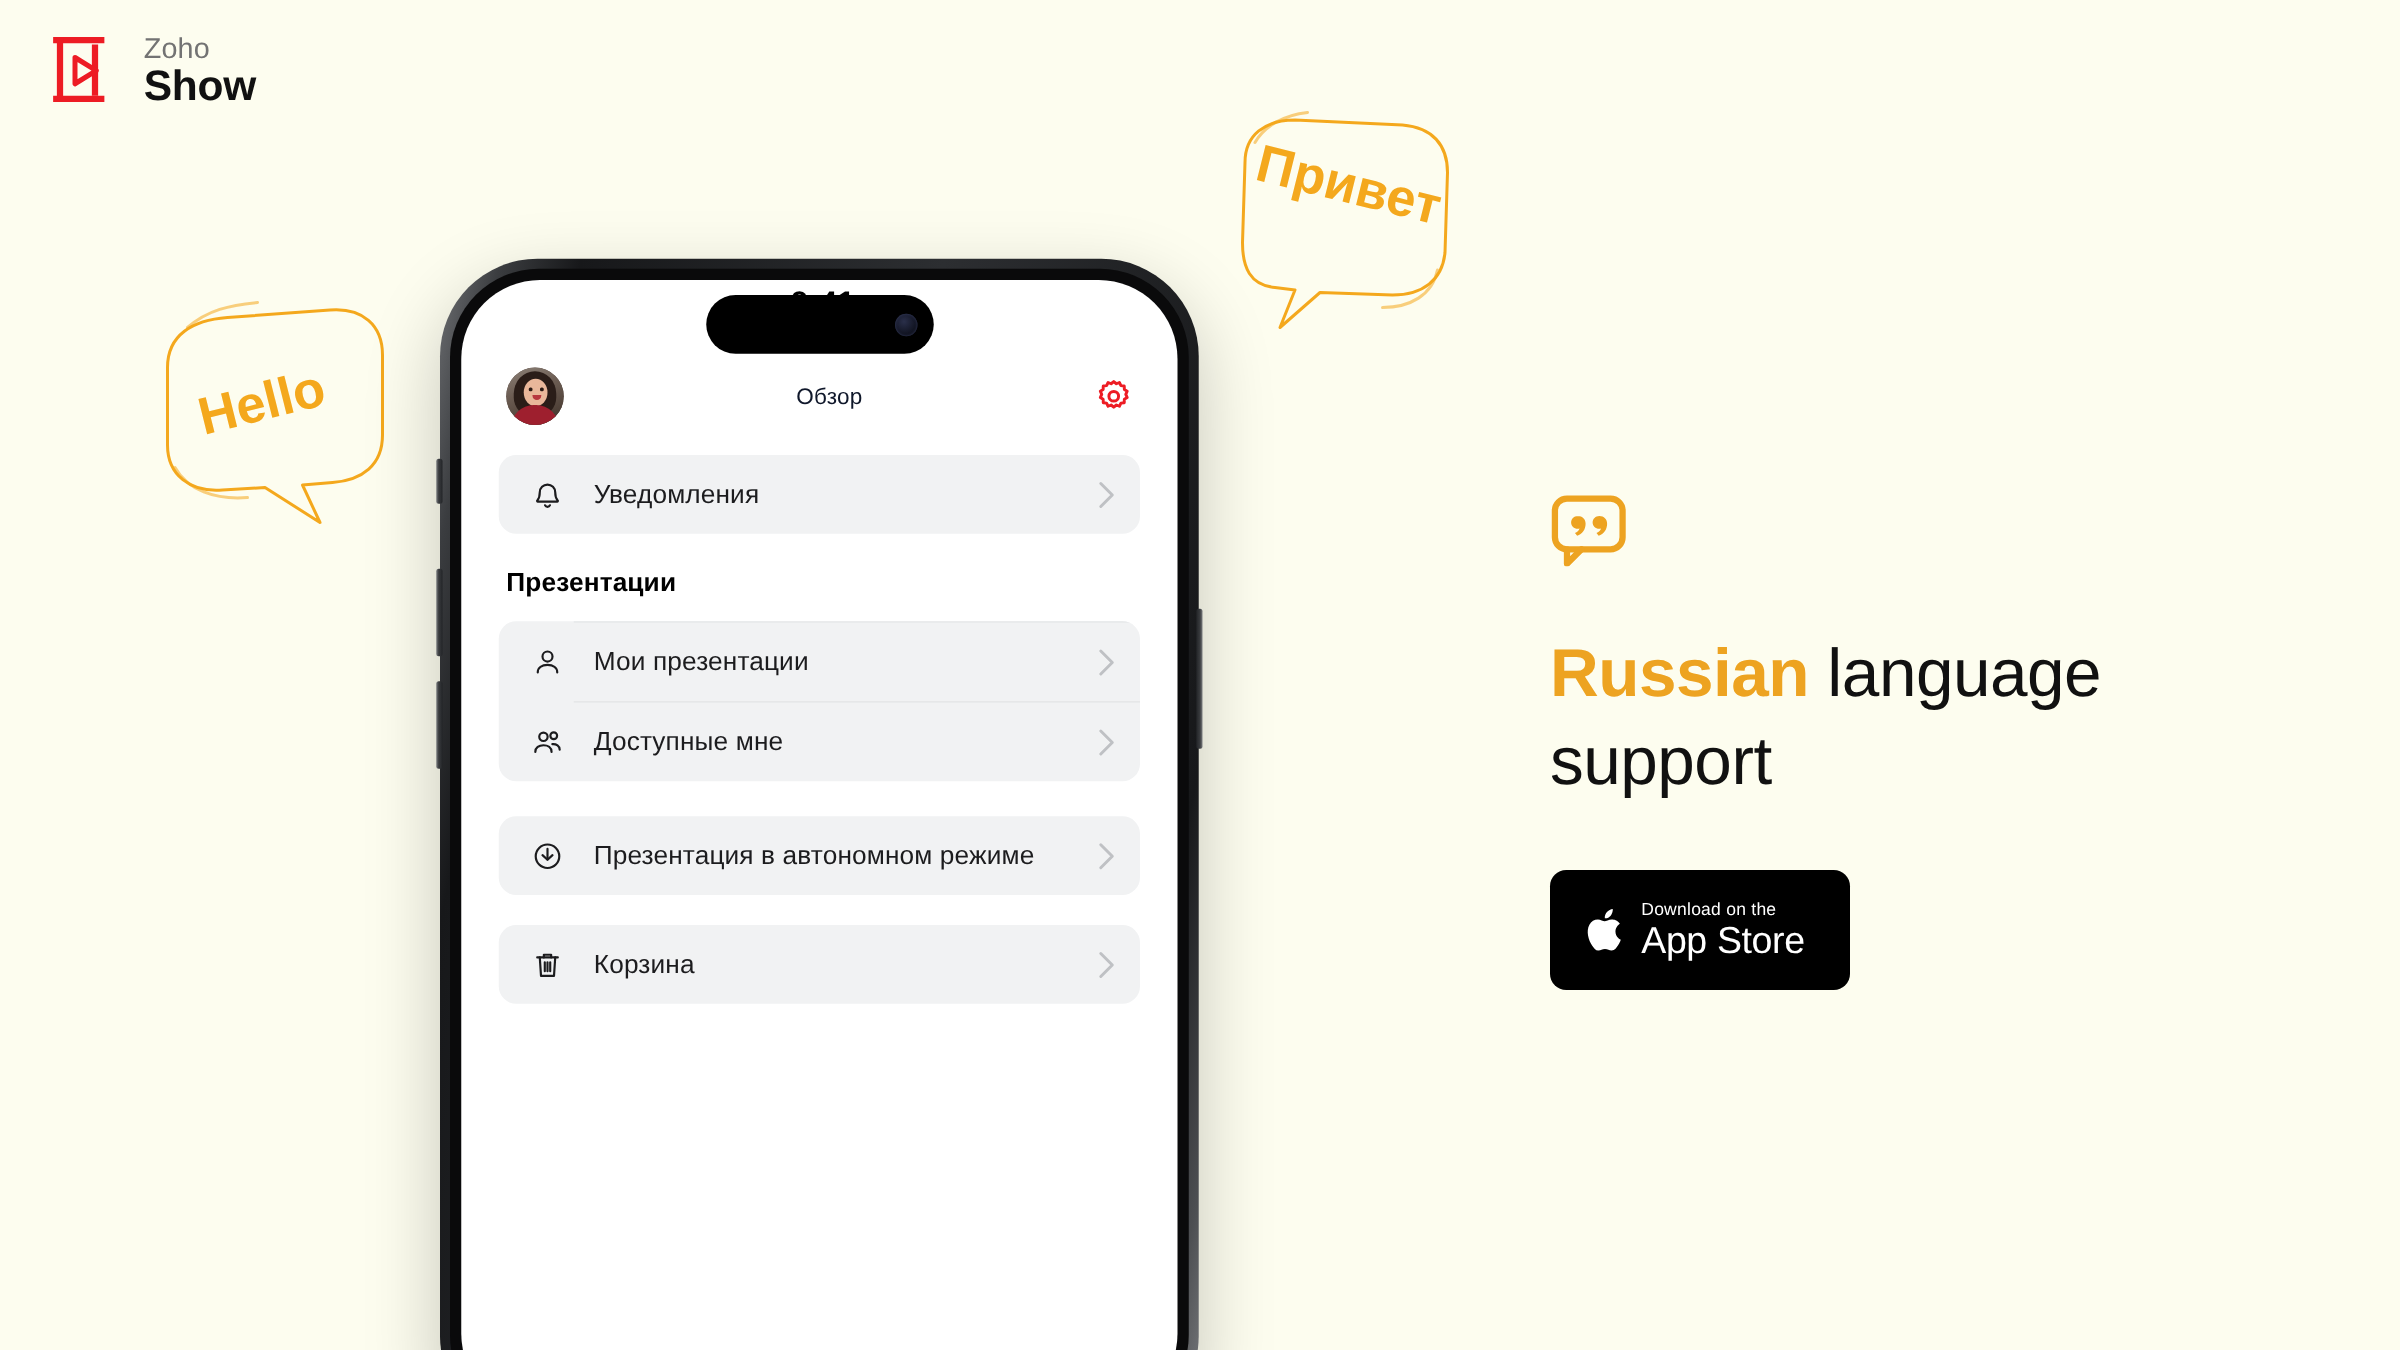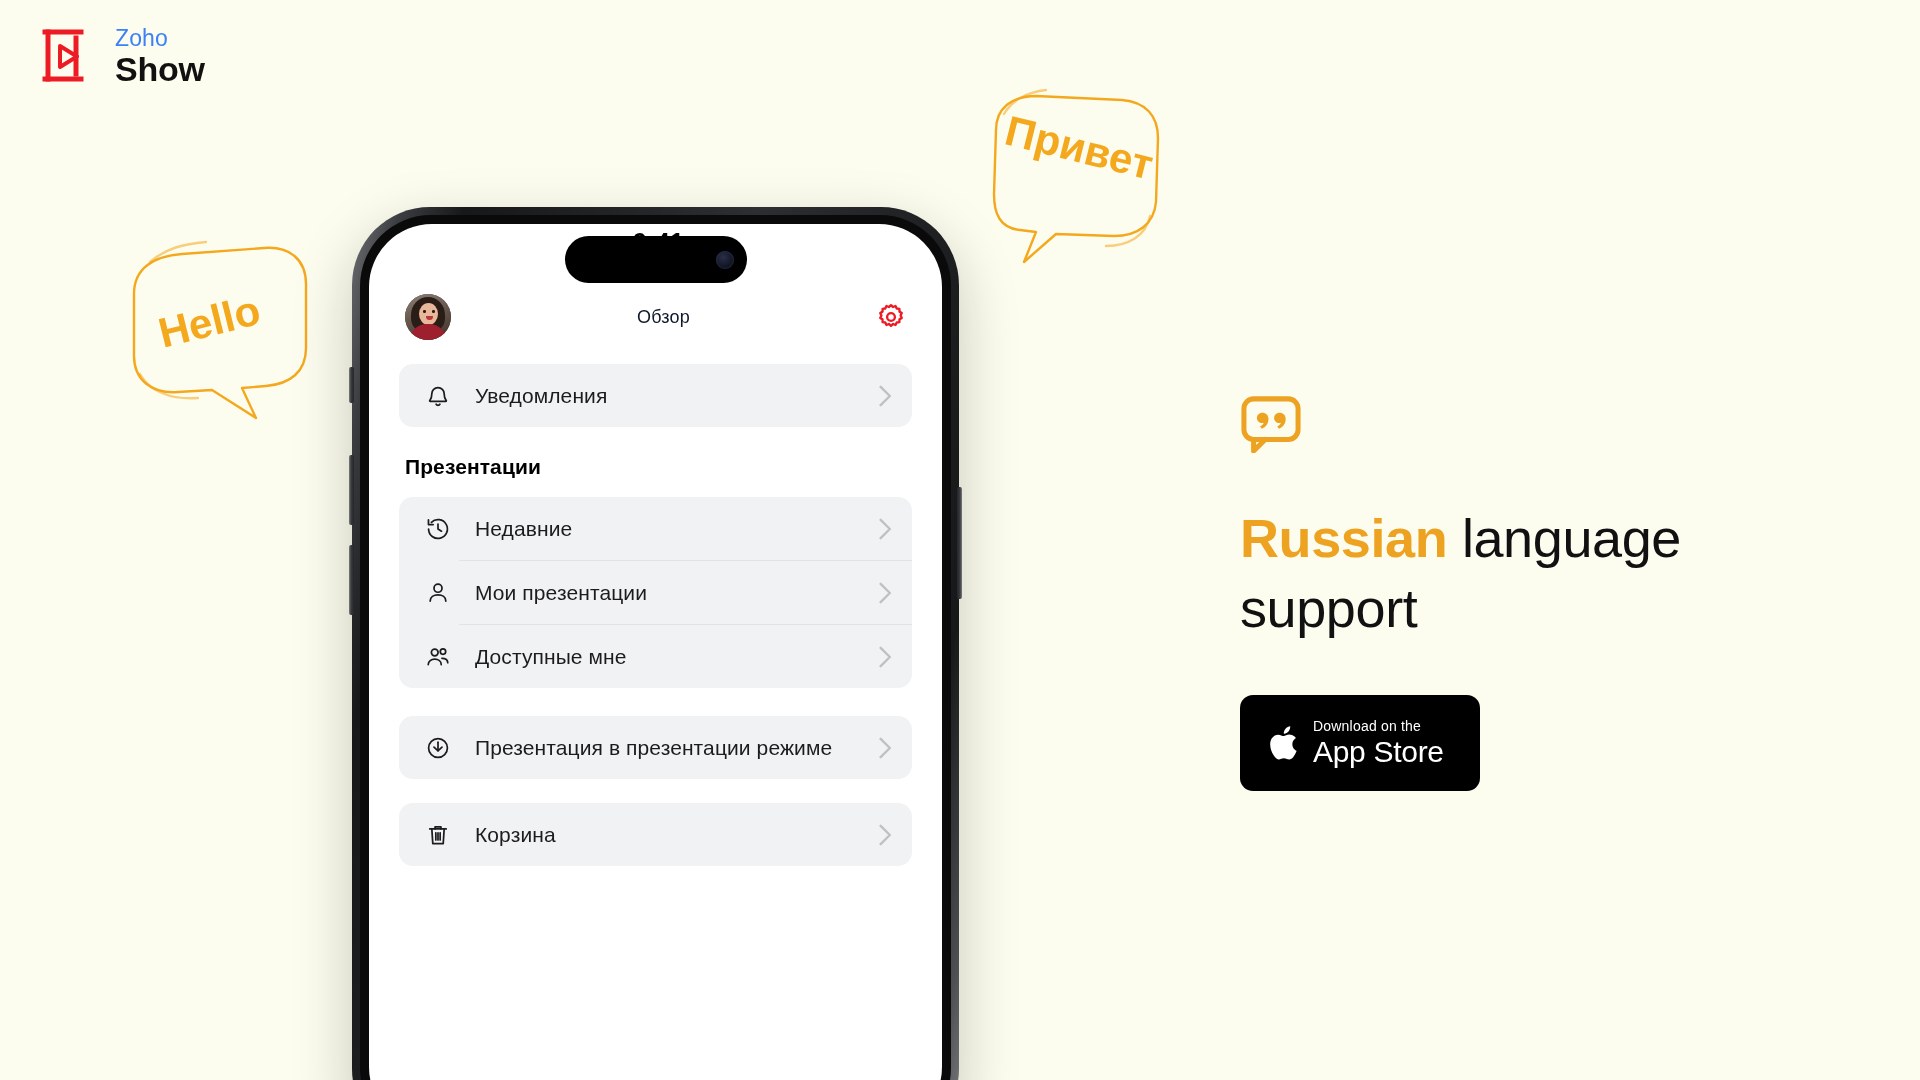--- a/index.html
+++ b/index.html
@@ -8,21 +8,21 @@
     background:#fdfdef;
     font-family:"Liberation Sans", sans-serif;
     overflow:hidden;
   }
   .stage { position:relative; width:1920px; height:1080px; background:#fdfdef; }
 
   
   .logo { position:absolute; left:36px; top:25px; display:flex; align-items:center; gap:17px; }
   .logo-mark { width:62px; height:62px; position:relative; }
   .logo-text { display:flex; flex-direction:column; line-height:1; }
-  .logo-zoho { font-size:23px; font-weight:400; color:#3b82f6; letter-spacing:.1px; }
+  .logo-zoho { font-size:23px; font-weight:400; color:#737373; letter-spacing:.1px; }
   .logo-show { font-size:34px; font-weight:700; color:#111; letter-spacing:-.2px; margin-top:2px; }
 
   
   .bubble { position:absolute; }
   .bubble svg { display:block; overflow:visible; }
   .bubble-text {
     position:absolute; color:#f4a81d; font-weight:600;
     white-space:nowrap; font-family:"Liberation Sans", sans-serif;
   }
   #bubble-hello { left:120px; top:232px; width:200px; height:190px; }
@@ -250,33 +250,20 @@
             </div>
           </div>
 
           <div class="gap-28"></div>
 
           <div class="section-title">Презентации</div>
 
           <div class="gap-18"></div>
 
           <div class="card">
-            <div class="row">
-              <span class="row-icon">
-                <svg width="26" height="26" viewBox="0 0 24 24" fill="none" stroke="#1c1c1e" stroke-width="1.6" stroke-linecap="round" stroke-linejoin="round">
-                  <path d="M3.3 12a8.7 8.7 0 1 0 2.6-6.2"></path>
-                  <path d="M3.2 3.6 V7.9 H7.5"></path>
-                  <path d="M12 7.4 V12 l3.2 2"></path>
-                </svg>
-              </span>
-              <span class="row-label">Недавние</span>
-              <svg class="chev" viewBox="0 0 12 20">
-                <path d="M1.5 1.5 L10 10 L1.5 18.5" fill="none" stroke="#bfc1c4" stroke-width="2.2" stroke-linecap="round" stroke-linejoin="round"></path>
-              </svg>
-            </div>
             <div class="divider"></div>
             <div class="row">
               <span class="row-icon">
                 <svg width="26" height="26" viewBox="0 0 24 24" fill="none" stroke="#1c1c1e" stroke-width="1.6" stroke-linecap="round" stroke-linejoin="round">
                   <circle cx="12" cy="7.6" r="3.7"></circle>
                   <path d="M4.8 19.4c0-3.6 3.2-5.6 7.2-5.6s7.2 2 7.2 5.6"></path>
                 </svg>
               </span>
               <span class="row-label">Мои презентации</span>
               <svg class="chev" viewBox="0 0 12 20">
@@ -304,21 +291,21 @@
 
           <div class="card">
             <div class="row">
               <span class="row-icon">
                 <svg width="26" height="26" viewBox="0 0 24 24" fill="none" stroke="#1c1c1e" stroke-width="1.6" stroke-linecap="round" stroke-linejoin="round">
                   <circle cx="12" cy="12" r="8.7"></circle>
                   <path d="M8.3 11.2 L12 14.6 L15.7 11.2"></path>
                   <path d="M12 6.6 V14.4"></path>
                 </svg>
               </span>
-              <span class="row-label">Презентация в презентации режиме</span>
+              <span class="row-label">Презентация в автономном режиме</span>
               <svg class="chev" viewBox="0 0 12 20">
                 <path d="M1.5 1.5 L10 10 L1.5 18.5" fill="none" stroke="#bfc1c4" stroke-width="2.2" stroke-linecap="round" stroke-linejoin="round"></path>
               </svg>
             </div>
           </div>
 
           <div class="gap-24"></div>
 
           <div class="card">
             <div class="row">

